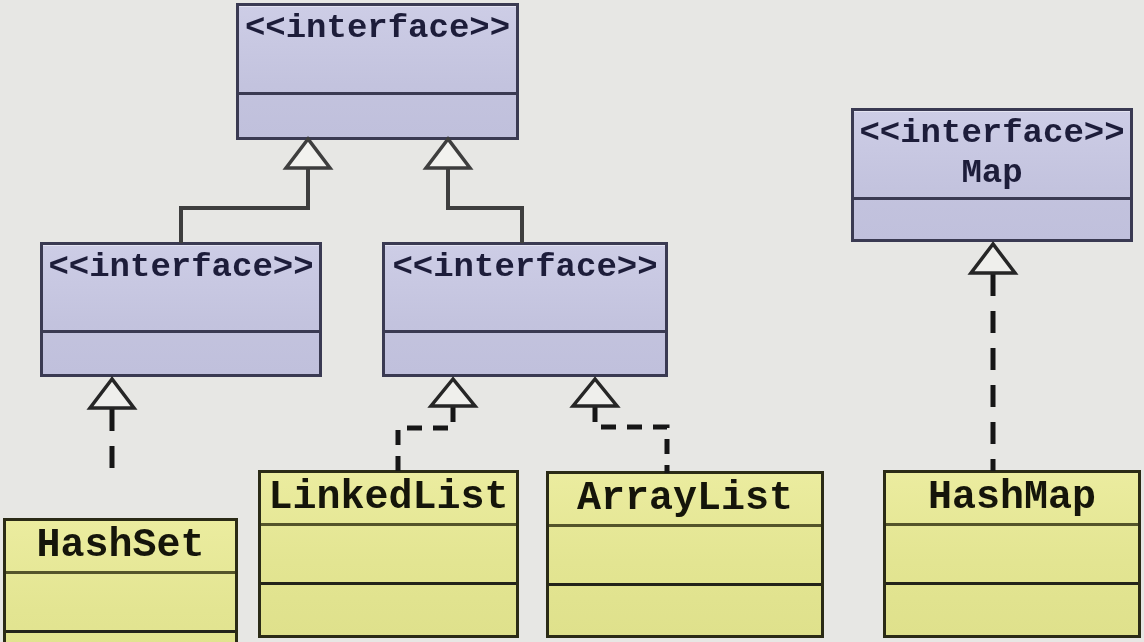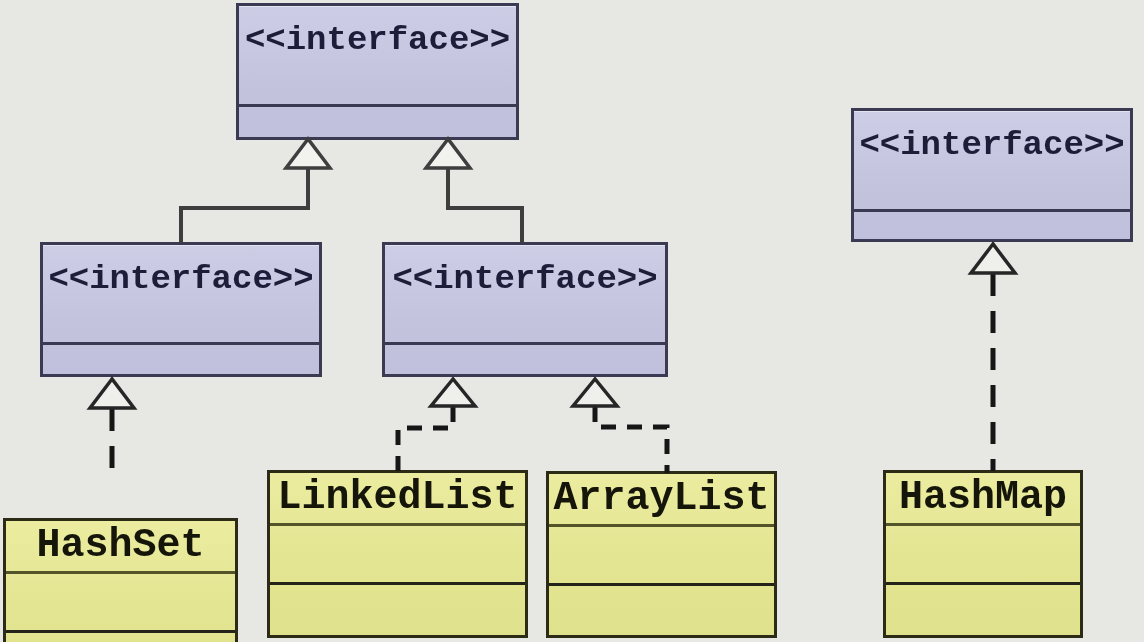--- a/index.html
+++ b/index.html
@@ -15,44 +15,44 @@
   .dashed{fill:none;stroke:#161616;stroke-width:5;stroke-dasharray:22 15;}
   .dashed2{fill:none;stroke:#161616;stroke-width:5;stroke-dasharray:15 11;}
   .tri-dashed{fill:#efefec;stroke:#262626;stroke-width:3.5;}
 
   .node{position:absolute;z-index:2;box-sizing:border-box;display:flex;flex-direction:column;}
   .iface{
     background:linear-gradient(180deg,#cdcde6 0%,#c3c3de 60%,#c0c0dc 100%);
     border:3px solid #3a3a52;color:#1d1d3a;
     box-shadow:inset 0 1px 0 rgba(255,255,255,.45);
   }
-  .iface .hdr{padding-top:14px;}
+  .iface .hdr{padding-top:2px;}
   .iface .stereo,.iface .cname{text-align:center;font-size:34px;line-height:40px;white-space:nowrap;}
   .iface .body{flex:1;border-top:3px solid #3a3a52;}
   .cls{
     background:linear-gradient(180deg,#ebec9f 0%,#e3e592 55%,#dfe18c 100%);
     border:3px solid #2b2b16;color:#15150a;
   }
   .cls .title{height:50px;font-size:40px;line-height:50px;text-align:center;white-space:nowrap;}
   .cls .mid{height:56px;border-top:3px solid #54542a;}
   .cls .bot{flex:1;border-top:3px solid #23231a;}
 
   
   #n-collection{left:236px;top:3px;width:283px;height:137px;}
   #n-collection .hdr{height:84px;}
   #n-map{left:851px;top:108px;width:282px;height:134px;}
   #n-map .hdr{height:84px;}
   #n-set{left:40px;top:242px;width:282px;height:135px;}
   #n-set .hdr{height:83px;}
   #n-list{left:382px;top:242px;width:286px;height:135px;}
   #n-list .hdr{height:83px;}
   #n-hashset{left:3px;top:470px;width:235px;height:168px;margin-top:48px;}
-  #n-linkedlist{left:267px;top:470px;width:261px;height:168px;}
-  #n-arraylist{left:546px;top:471px;width:231px;height:167px;}
-  #n-hashmap{left:883px;top:470px;width:200px;height:168px;}
+  #n-linkedlist{left:258px;top:470px;width:261px;height:168px;}
+  #n-arraylist{left:546px;top:471px;width:278px;height:167px;}
+  #n-hashmap{left:883px;top:470px;width:258px;height:168px;}
 </style>
 </head>
 <body>
 
 <div class="stage">
 
   <svg class="wires" width="1144" height="642" viewBox="0 0 1144 642">
     <g>
       <polyline class="solid" points="308,166 308,208 181,208 181,243"></polyline>
       <polygon class="tri-solid" points="308,139 286,168 330,168"></polygon>
@@ -82,20 +82,21 @@
   <div class="node iface" id="n-collection">
     <div class="hdr">
       <div class="stereo">&lt;&lt;interface&gt;&gt;</div>
     </div>
     <div class="body"></div>
   </div>
 
   <div class="node iface" id="n-map">
     <div class="hdr">
       <div class="stereo">&lt;&lt;interface&gt;&gt;</div>
+      <div class="cname">Map</div>
     </div>
     <div class="body"></div>
   </div>
 
   <div class="node iface" id="n-set">
     <div class="hdr">
       <div class="stereo">&lt;&lt;interface&gt;&gt;</div>
     </div>
     <div class="body"></div>
   </div>

